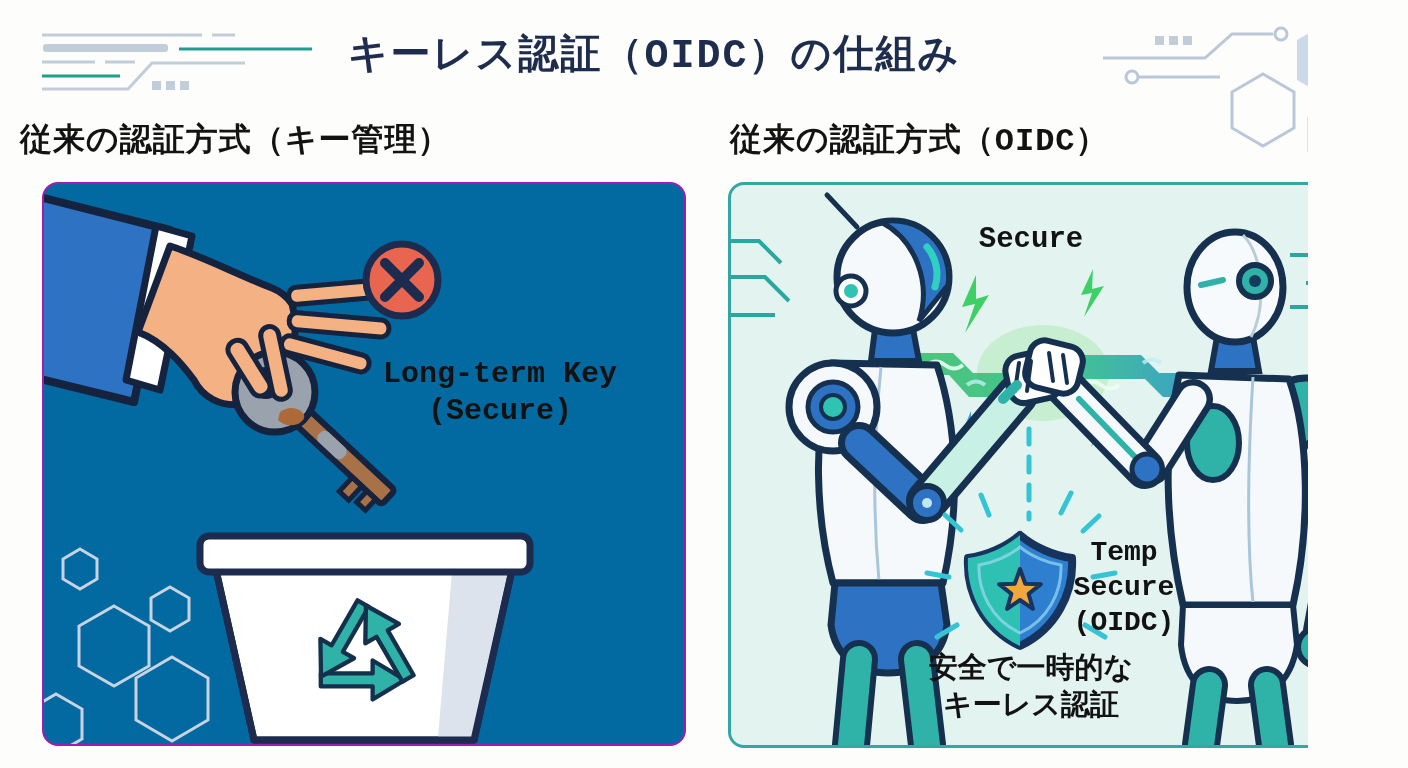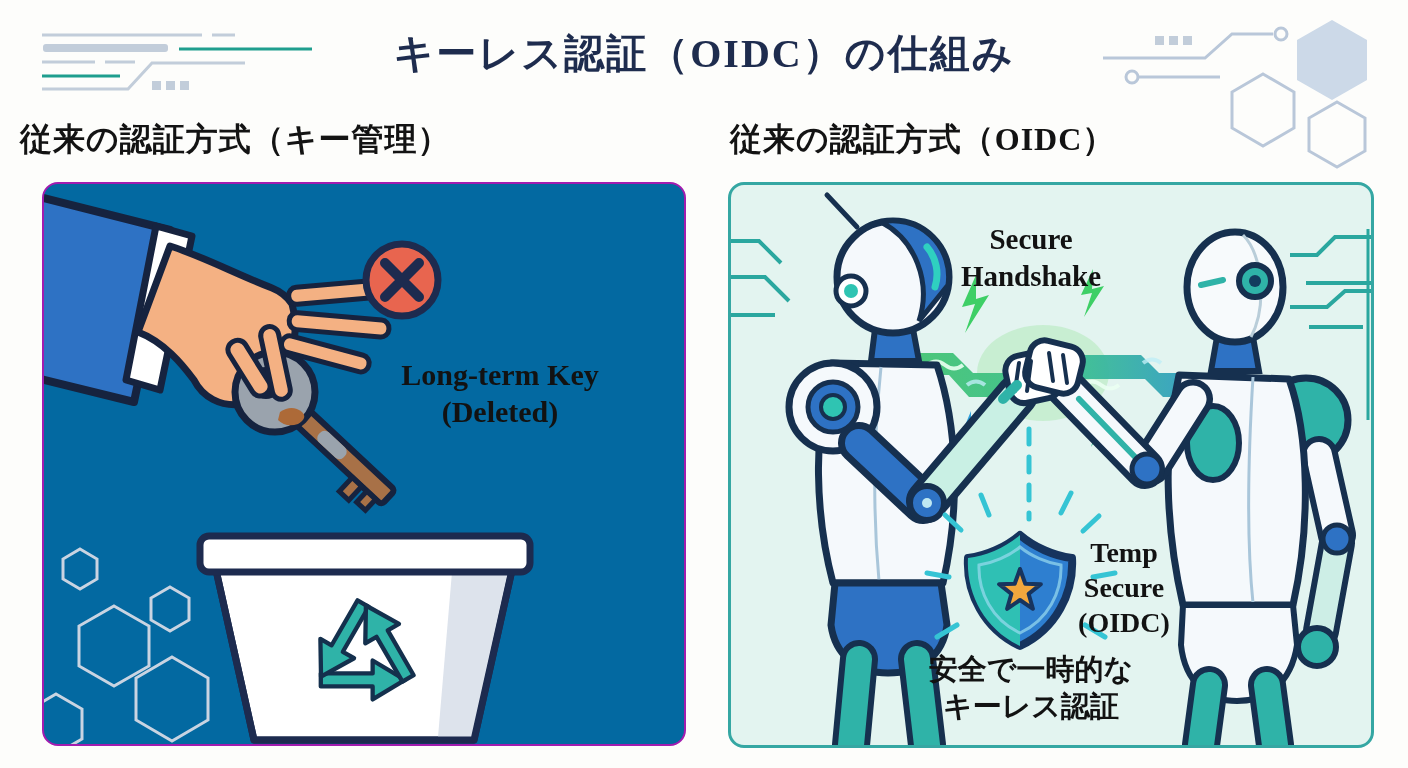--- a/index.html
+++ b/index.html
@@ -1,17 +1,17 @@
 <!DOCTYPE html>
 <html><head>
 <meta charset="utf-8">
 <style>
   html,body{margin:0;padding:0;background:#fdfdfb;}
-  .canvas{position:relative;width:1408px;height:768px;background:#fdfdfb;overflow:hidden;
-          font-family:Liberation Serif, serif;}
+  .canvas{position:relative;width:1308px;height:768px;background:#fdfdfb;overflow:hidden;
+          font-family:Liberation Mono, monospace;}
   .abs{position:absolute;}
   .title{left:0;right:0;top:26px;text-align:center;font-size:40px;font-weight:800;
          color:#1e2c4e;letter-spacing:2px;}
   .col-heading{font-size:32px;font-weight:800;color:#131313;letter-spacing:1px;}
   .heading-left{left:20px;top:118px;width:580px;}
   .heading-right{left:730px;top:118px;width:560px;}
   .panel{border-radius:16px;overflow:hidden;}
   .panel-left{left:42px;top:182px;width:640px;height:560px;background:#0369a1;border:2px solid #a21caf;}
   .panel-right{left:728px;top:182px;width:640px;height:560px;background:#e3f4f0;border:3px solid #35a7a3;}
   .panel svg{position:absolute;left:0;top:0;}
@@ -126,21 +126,21 @@
       </g>
 
       <g>
         <circle cx="358" cy="96" r="36" fill="#e8654f" stroke="#1d2b4f" stroke-width="7"></circle>
         <path d="M341,79 L375,113 M375,79 L341,113" stroke="#1d2b4f" stroke-width="10" stroke-linecap="round"></path>
       </g>
     </svg>
 
     <div class="label longterm-label">
       <span>Long-term Key</span><br>
-      <span>(Deleted)</span>
+      <span>(Secure)</span>
     </div>
   </div>
 
   <div class="abs panel panel-right">
     <svg width="640" height="560" viewBox="0 0 640 560">
 
       <g stroke="#2aa79f" stroke-width="4" fill="none">
         <path d="M-4,56 L28,56 L50,78"></path>
         <path d="M-4,92 L34,92 L58,116"></path>
         <path d="M-4,130 L44,130"></path>
@@ -275,21 +275,20 @@
       <g transform="translate(289,404)">
         <path d="M0,-54 C14,-42 34,-33 52,-31 C54,4 36,40 0,57 C-36,40 -54,4 -52,-31 C-34,-33 -14,-42 0,-54 Z" fill="#2e7fd0" stroke="#16345e" stroke-width="8" stroke-linejoin="round"></path>
         <path d="M0,-54 C-14,-42 -34,-33 -52,-31 C-54,4 -36,40 0,57 Z" fill="#2fc0b4"></path>
         <path d="M0,-42 C11,-33 27,-26 41,-24 C42,3 28,31 0,44 C-28,31 -42,3 -41,-24 C-27,-26 -11,-33 0,-42 Z" fill="none" stroke="#9adcf0" stroke-width="3" opacity="0.7"></path>
         <path d="M0,-20 L5.3,-5.3 L20.9,-4.8 L8.6,4.8 L12.9,19.8 L0,11 L-12.9,19.8 L-8.6,4.8 L-20.9,-4.8 L-5.3,-5.3 Z" fill="#f2a73d" stroke="#17345e" stroke-width="4" stroke-linejoin="round"></path>
       </g>
     </svg>
 
     <div class="label secure-label">
       <span>Secure</span><br>
-      <span>Handshake</span>
     </div>
     <div class="label token-label">
       <span>Temp</span><br>
       <span>Secure</span><br>
       <span>(OIDC)</span>
     </div>
     <div class="label caption-label">
       <span>安全で一時的な</span><br>
       <span>キーレス認証</span>
     </div>

